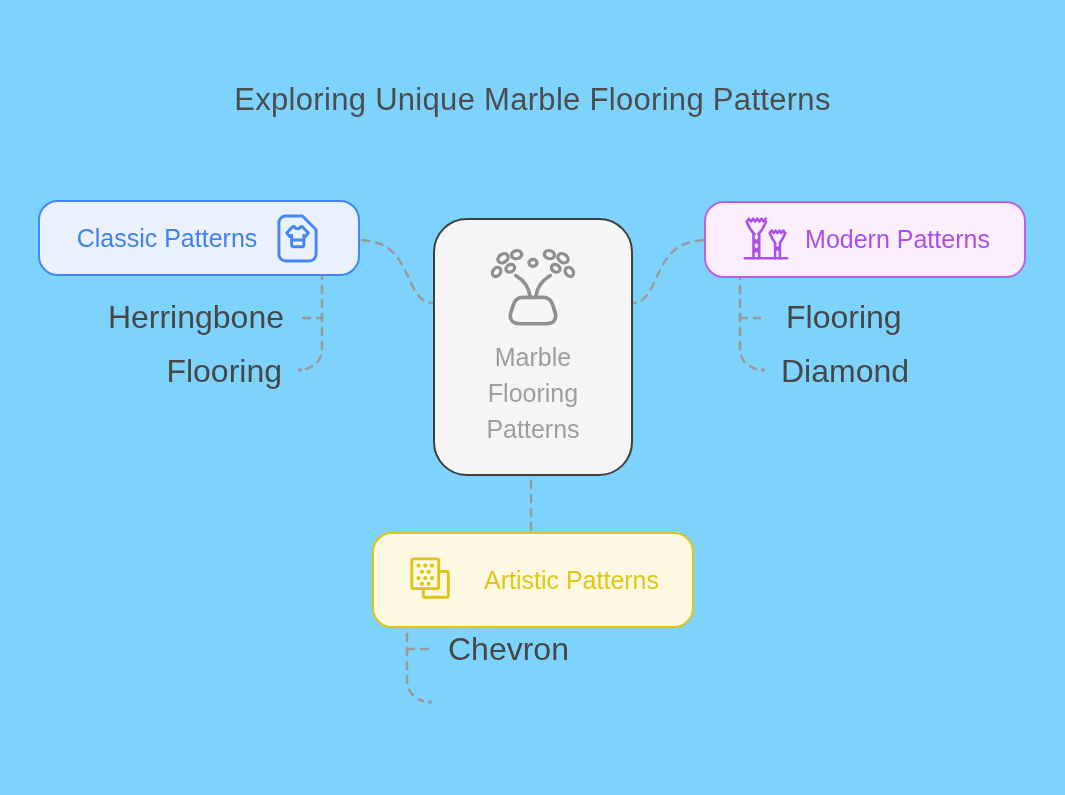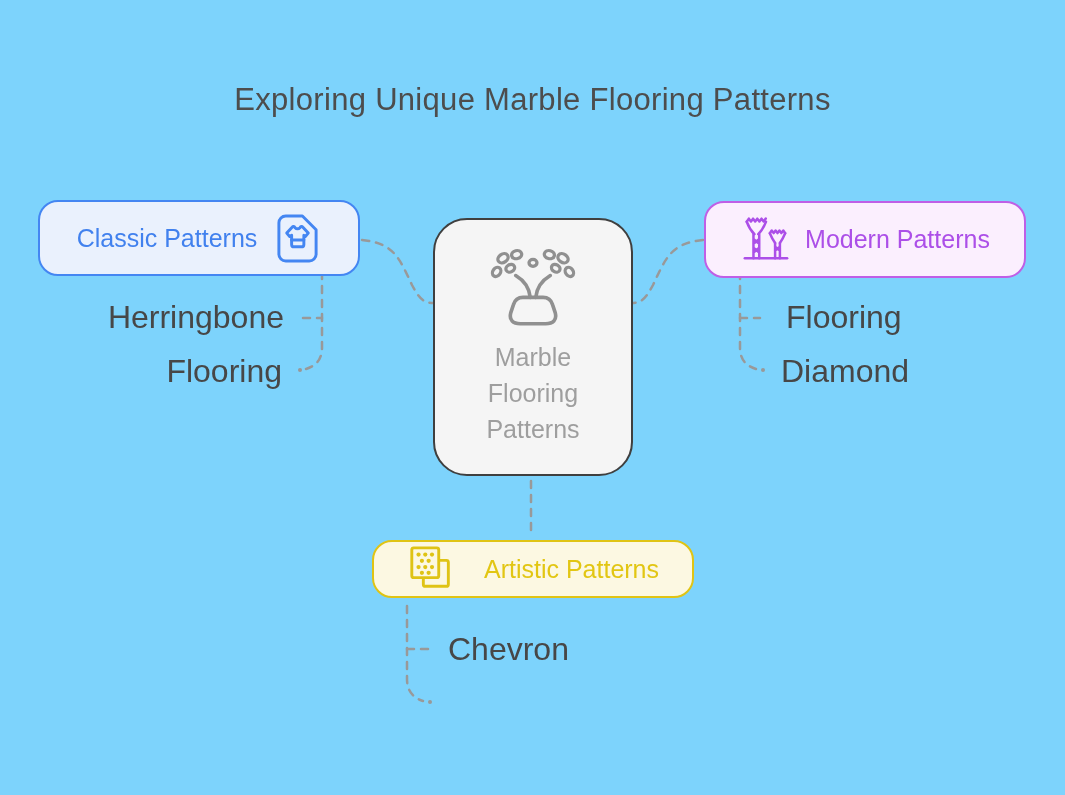--- a/index.html
+++ b/index.html
@@ -37,22 +37,22 @@
   }
   .node-classic .label { color: #4181ee; }
 
   .node-modern {
     left: 704px; top: 201px; width: 322px; height: 77px;
     background: #fbeffe; border-color: #bf5fe6; gap: 15px;
   }
   .node-modern .label { color: #ac4fe8; }
 
   .node-artistic {
-    left: 372px; top: 532px; width: 322px; height: 58px;
-    background: #fcf8e2; border-color: #e0c414; gap: 27px; margin-top: 8px;
+    left: 372px; top: 532px; width: 322px; height: 96px;
+    background: #fcf8e2; border-color: #e0c414; gap: 27px;
   }
   .node-artistic .label { color: #e2c613; }
 
   .node-central {
     left: 433px; top: 218px; width: 200px; height: 258px;
     background: #f5f5f5; border-color: #3f3f3f; border-radius: 34px;
     flex-direction: column; gap: 4px;
   }
   .central-label {
     width: 160px; text-align: center;

